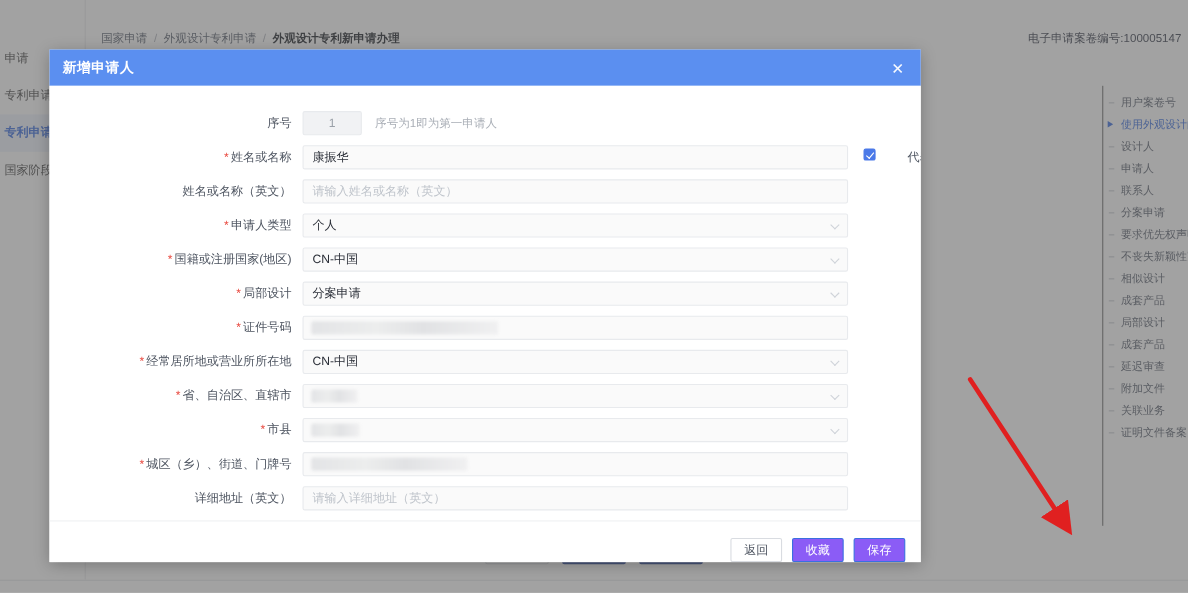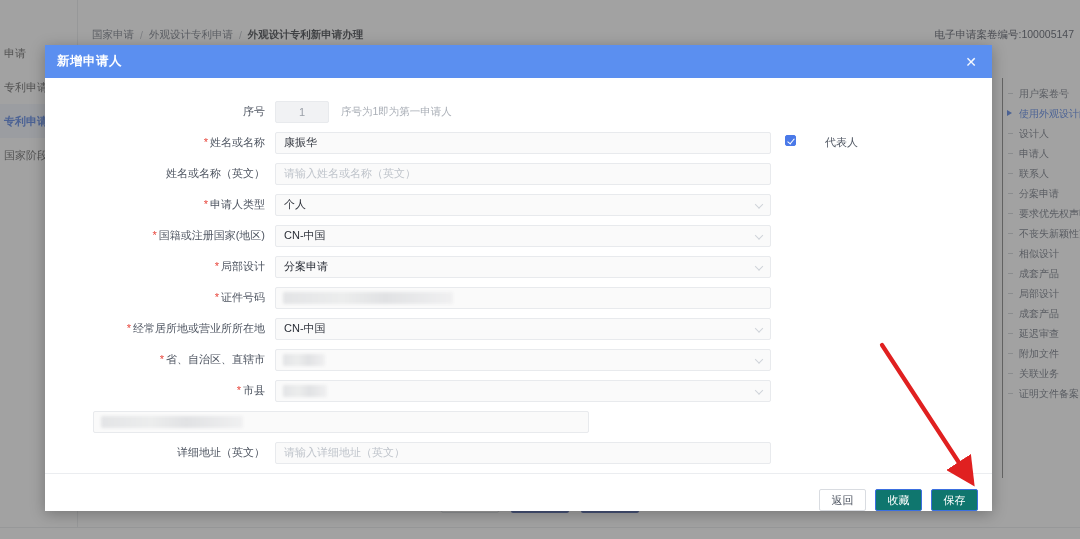--- a/index.html
+++ b/index.html
@@ -77,21 +77,21 @@
 
   
   .dim {
     position: absolute; inset: 0;
     background: rgba(90,90,90,0.56);
   }
 
   
   .modal {
     position: absolute; left: 45px; top: 45px;
-    width: 947px; height: 466px;
+    width: 792px; height: 466px;
     background: #ffffff;
     box-shadow: 0 3px 14px rgba(0,0,0,0.28);
     display: flex; flex-direction: column;
   }
   .modal-header {
     height: 33px; background: #5b8ff0; color: #ffffff;
     display: flex; align-items: center; padding: 0 12px;
     flex: 0 0 33px;
   }
   .modal-title { font-size: 12.5px; font-weight: bold; letter-spacing: .5px; }
@@ -164,21 +164,21 @@
     border-top: 1px solid #ebedf0; background: #fff;
     display: flex; align-items: flex-end; justify-content: flex-end;
     padding-right: 14px; gap: 9px;
   }
   .btn {
     min-width: 47px; height: 22px; border-radius: 2px;
     font-size: 11px; display: flex; align-items: center; justify-content: center;
     cursor: pointer; padding: 0 10px;
   }
   .btn.ghost { background: #fff; border: 1px solid #d9dce1; color: #4e5561; }
-  .btn.primary { background: #0f766e; border: 1px solid #3b6fe0; color: #fff; }
+  .btn.primary { background: #8b5cf6; border: 1px solid #3b6fe0; color: #fff; }
 
   
   .arrow-svg { position: absolute; left: 0; top: 0; width: 1080px; height: 539px; pointer-events: none; }
 </style>
 </head>
 <body>
 
 <div id="screen">
 
   <div class="bg-layer">
@@ -321,20 +321,21 @@
         <div class="frow">
           <div class="flabel"><span class="req">*</span><span>市县</span></div>
           <div class="fctrl">
             <div class="finput">
               <span class="redact-bar" style="width: 44px;"></span>
               <span class="chev"></span>
             </div>
           </div>
         </div>
         <div class="frow">
+          <div class="flabel"><span class="req">*</span><span>城区（乡）、街道、门牌号</span></div>
           <div class="fctrl">
             <div class="finput">
               <span class="redact-bar" style="width: 142px;"></span>
             </div>
           </div>
         </div>
         <div class="frow">
           <div class="flabel"><span>详细地址（英文）</span></div>
           <div class="fctrl">
             <div class="finput placeholder">

